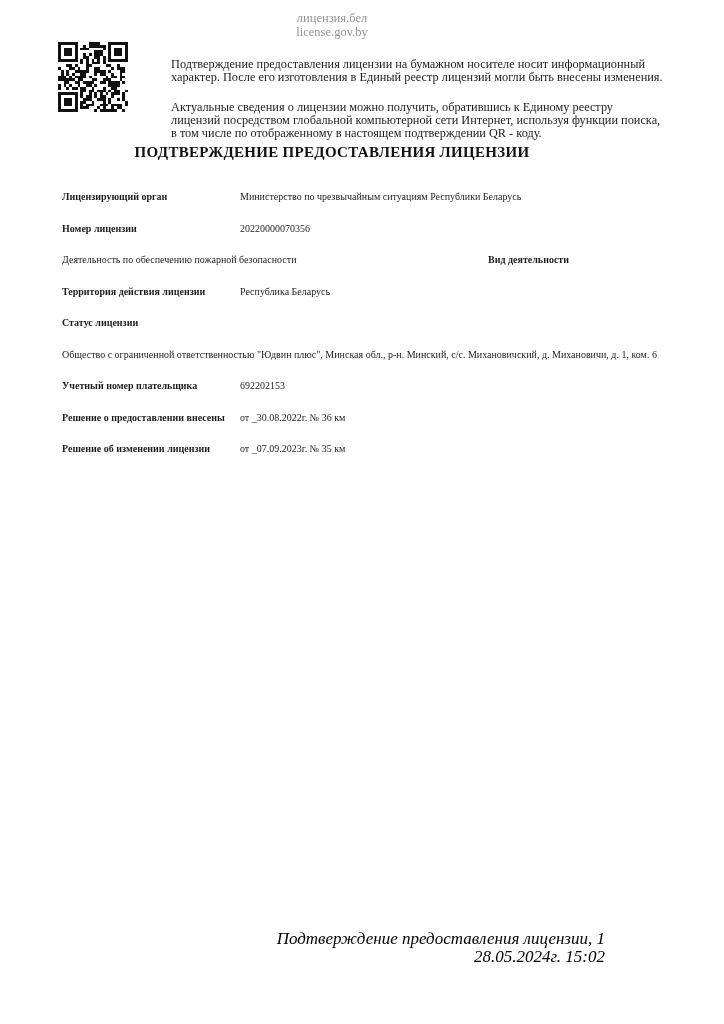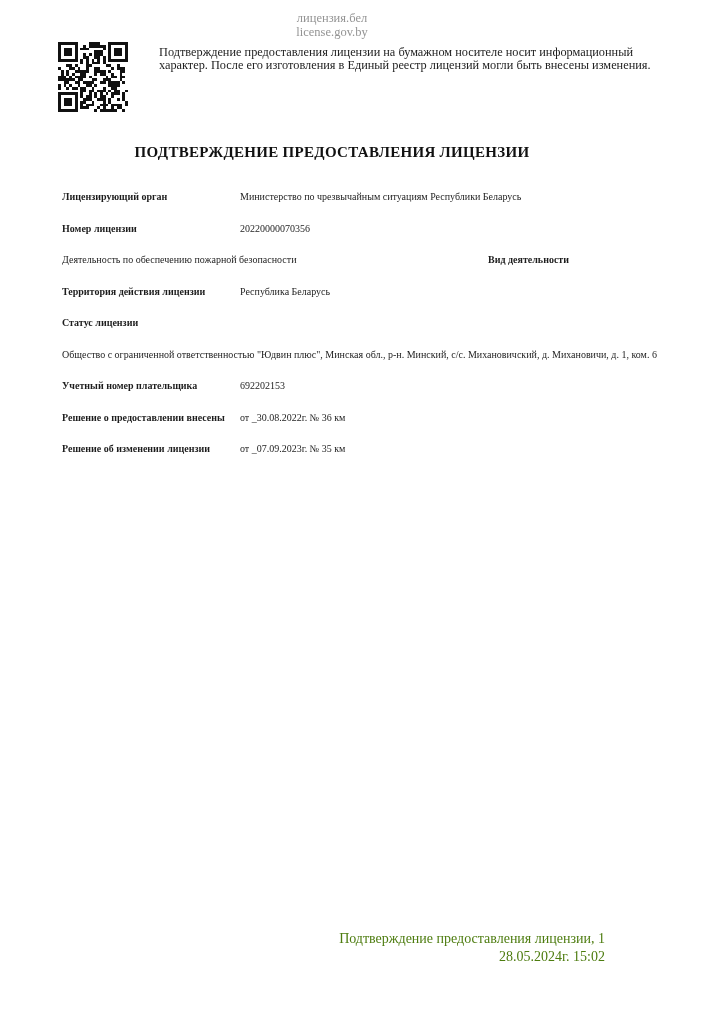--- a/index.html
+++ b/index.html
@@ -20,21 +20,21 @@
   .qr-wrap{
     position:absolute;left:58px;top:42px;width:70px;height:70px;
   }
   .qr-wrap svg{display:block;width:70px;height:70px;shape-rendering:crispEdges;}
   .notice{
     position:absolute;left:155px;top:42px;width:524px;
     font-size:12.3px;line-height:13.3px;
     color:#1d1d1d;
     text-align:left;
   }
-  .notice p{margin:4px;}
+  .notice p{margin:16px;}
   .title{
     position:absolute;top:144px;left:0;right:0;
     margin:0;
     text-align:center;
     font-size:15px;
     font-weight:bold;
     letter-spacing:0.3px;
     color:#111;
   }
   .license-table{
@@ -45,22 +45,23 @@
   .cell{padding:3px 0;}
   .cell.label{
     flex:0 0 178px;width:178px;box-sizing:border-box;
     padding-right:6px;
     font-weight:bold;
   }
   .cell.value{flex:1 1 auto;}
   .footer{
     position:absolute;right:59px;bottom:58px;
     text-align:right;
-    font-size:14px;line-height:18px;
-    color:#4d7c0f;
+    font-size:17px;line-height:18px;
+    color:#000000;
+    font-style:italic;
   }
 </style>
 </head>
 <body>
 
 <div class="page">
 
   <div class="site-head">
     <div>лицензия.бел</div>
     <div>license.gov.by</div>
@@ -382,20 +383,21 @@
         <rect x="17" y="24" width="1" height="1" fill="#111111"></rect>
         <rect x="18" y="24" width="1" height="1" fill="#111111"></rect>
         <rect x="19" y="24" width="1" height="1" fill="#111111"></rect>
         <rect x="20" y="24" width="1" height="1" fill="#111111"></rect>
         <rect x="23" y="24" width="1" height="1" fill="#111111"></rect>
       </svg>
   </div>
 
   <div class="notice">
     <p>Подтверждение предоставления лицензии на бумажном носителе носит информационный характер. После его изготовления в Единый реестр лицензий могли быть внесены изменения.</p>
+    <p>Актуальные сведения о лицензии можно получить, обратившись к Единому реестру лицензий посредством глобальной компьютерной сети Интернет, используя функции поиска, в том числе по отображенному в настоящем подтверждении QR - коду.</p>
   </div>
 
   <h1 class="title">ПОДТВЕРЖДЕНИЕ ПРЕДОСТАВЛЕНИЯ ЛИЦЕНЗИИ</h1>
 
   <div class="license-table">
       <div class="row">
         <div class="cell label">Лицензирующий орган</div>
         <div class="cell value">Министерство по чрезвычайным ситуациям Республики Беларусь</div>
       </div>
       <div class="row">

